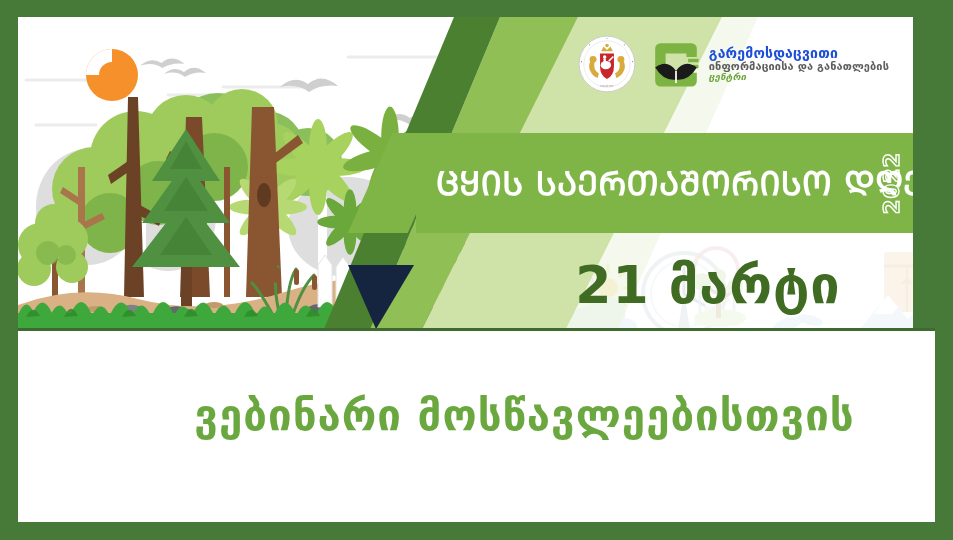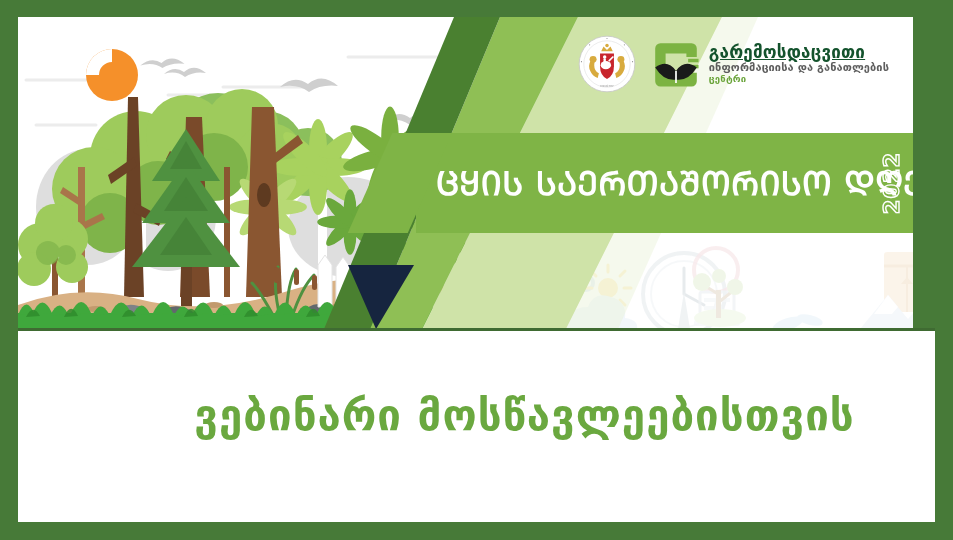--- a/index.html
+++ b/index.html
@@ -54,23 +54,23 @@
   .date-text{font-size:52px;font-weight:bold;color:#3f6b22;white-space:nowrap;
              letter-spacing:1px;line-height:1;}
 
   
   .logo-block{position:absolute;right:46px;top:18px;z-index:35;
               display:flex;align-items:center;gap:14px;}
   .emblem{width:58px;height:58px;flex:none;}
   .eic-logo{display:flex;align-items:center;gap:7px;}
   .eic-mark{width:52px;height:52px;flex:none;}
   .eic-text{display:flex;flex-direction:column;line-height:1.05;}
-  .eic-l1{font-size:17px;font-weight:bold;color:#14532d;letter-spacing:.2px;text-decoration:underline;}
+  .eic-l1{font-size:14px;font-weight:bold;color:#1d4ed8;letter-spacing:.2px;}
   .eic-l2{font-size:11px;font-weight:bold;color:#5d5d5d;letter-spacing:.1px;}
-  .eic-l3{font-size:9.5px;font-weight:bold;color:#6aa43a;letter-spacing:.2px;}
+  .eic-l3{font-size:9.5px;font-weight:bold;color:#6aa43a;letter-spacing:.2px;font-style:italic;}
 
   
   .bottom-panel{position:absolute;left:0;top:314px;width:100%;height:170px;
                 background:#ffffff;display:flex;align-items:center;
                 justify-content:center;padding-left:48px;}
   .bottom-text{font-size:42px;font-weight:bold;color:#6aa83f;
                letter-spacing:1px;white-space:nowrap;line-height:1;}
 </style>
 </head>
 <body>
@@ -422,20 +422,23 @@
     </svg>
 
     <div class="right-rail"></div>
 
     <div class="title-band">
       <div class="skew-left"></div>
       <div class="band-title">ᲪᲧᲘᲡ ᲡᲐᲔᲠᲗᲐᲨᲝᲠᲘᲡᲝ ᲓᲦᲔ</div>
       <div class="band-year">2022</div>
     </div>
 
+    <div class="date-line">
+      <span class="date-text">21 მარტი</span>
+    </div>
 
     <div class="logo-block">
 
       <svg class="emblem" viewBox="0 0 100 100">
         <circle cx="50" cy="50" r="48" fill="#ffffff" stroke="#c9c9c9" stroke-width="1.5"></circle>
         <circle cx="50" cy="50" r="40" fill="#ffffff" stroke="#dedede" stroke-width="1"></circle>
 
         <path d="M22 44 q-6 10 0 20 q4 8 12 10 l2 -8 q-8 -4 -8 -14 q0 -7 4 -10z" fill="#d8ab3e"></path>
         <path d="M78 44 q6 10 0 20 q-4 8 -12 10 l-2 -8 q8 -4 8 -14 q0 -7 -4 -10z" fill="#d8ab3e"></path>
         <circle cx="26" cy="42" r="6" fill="#d8ab3e"></circle>

